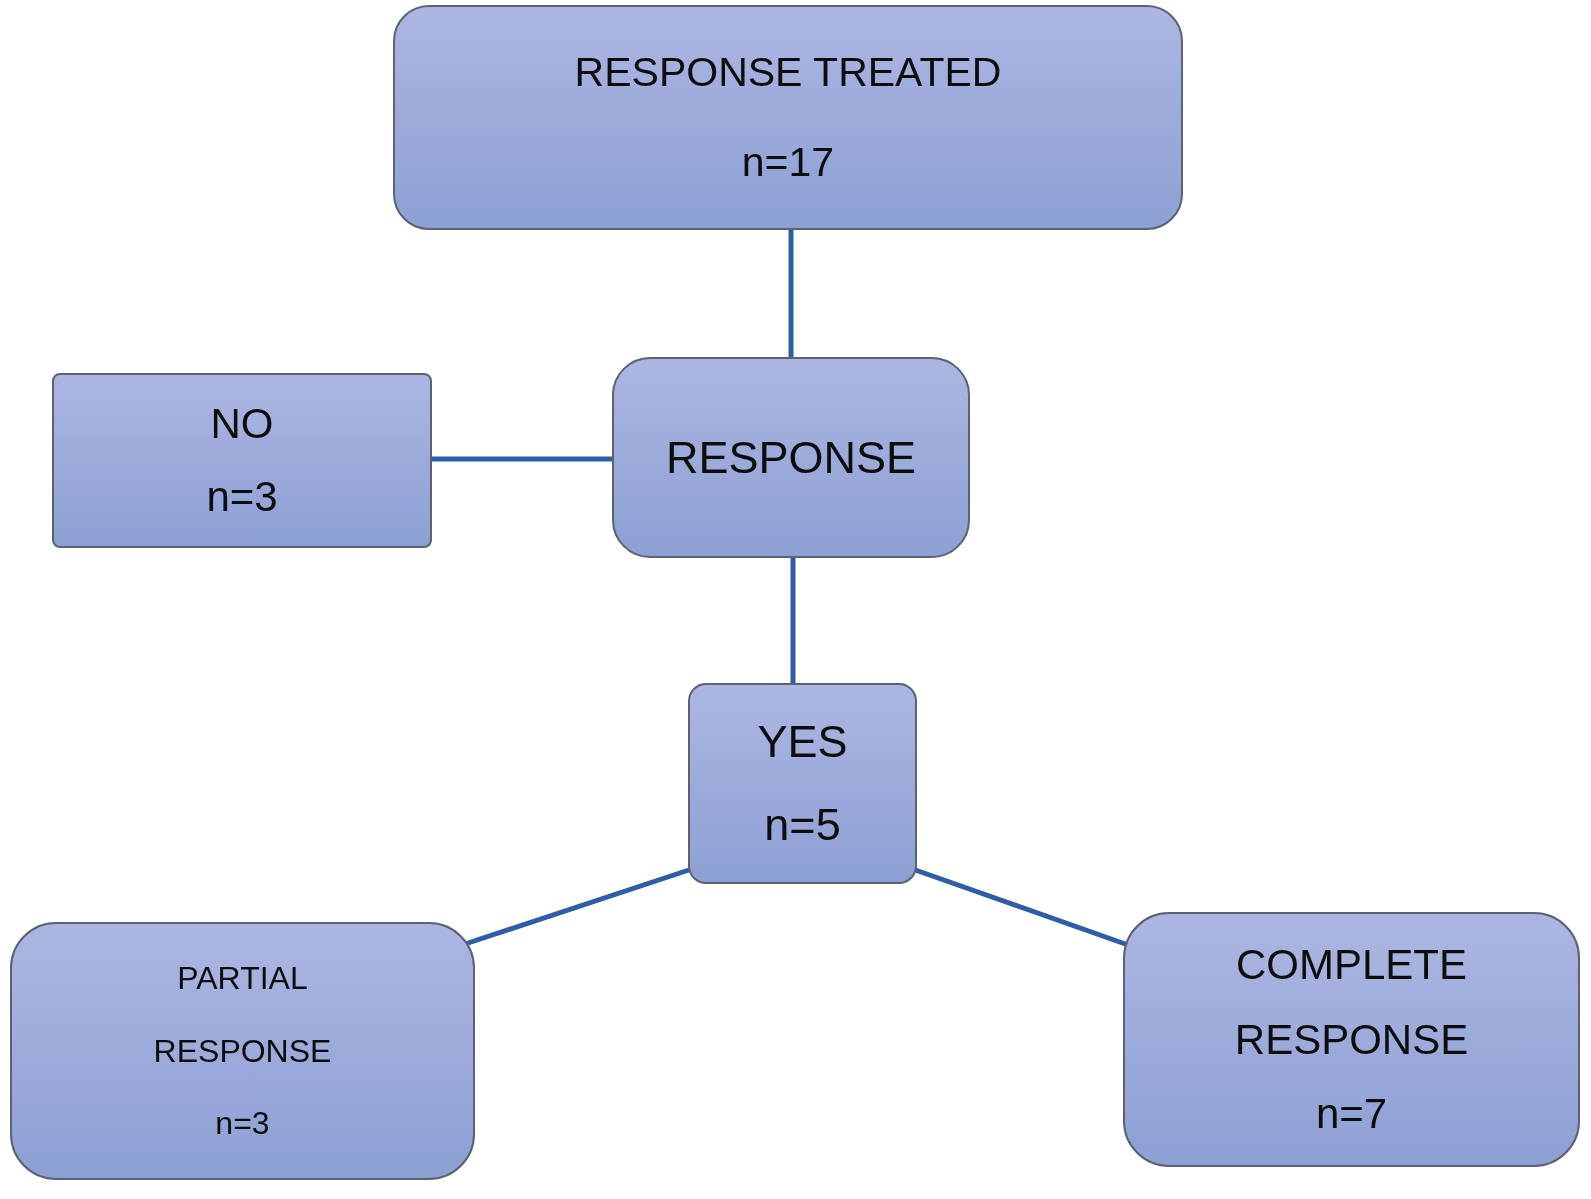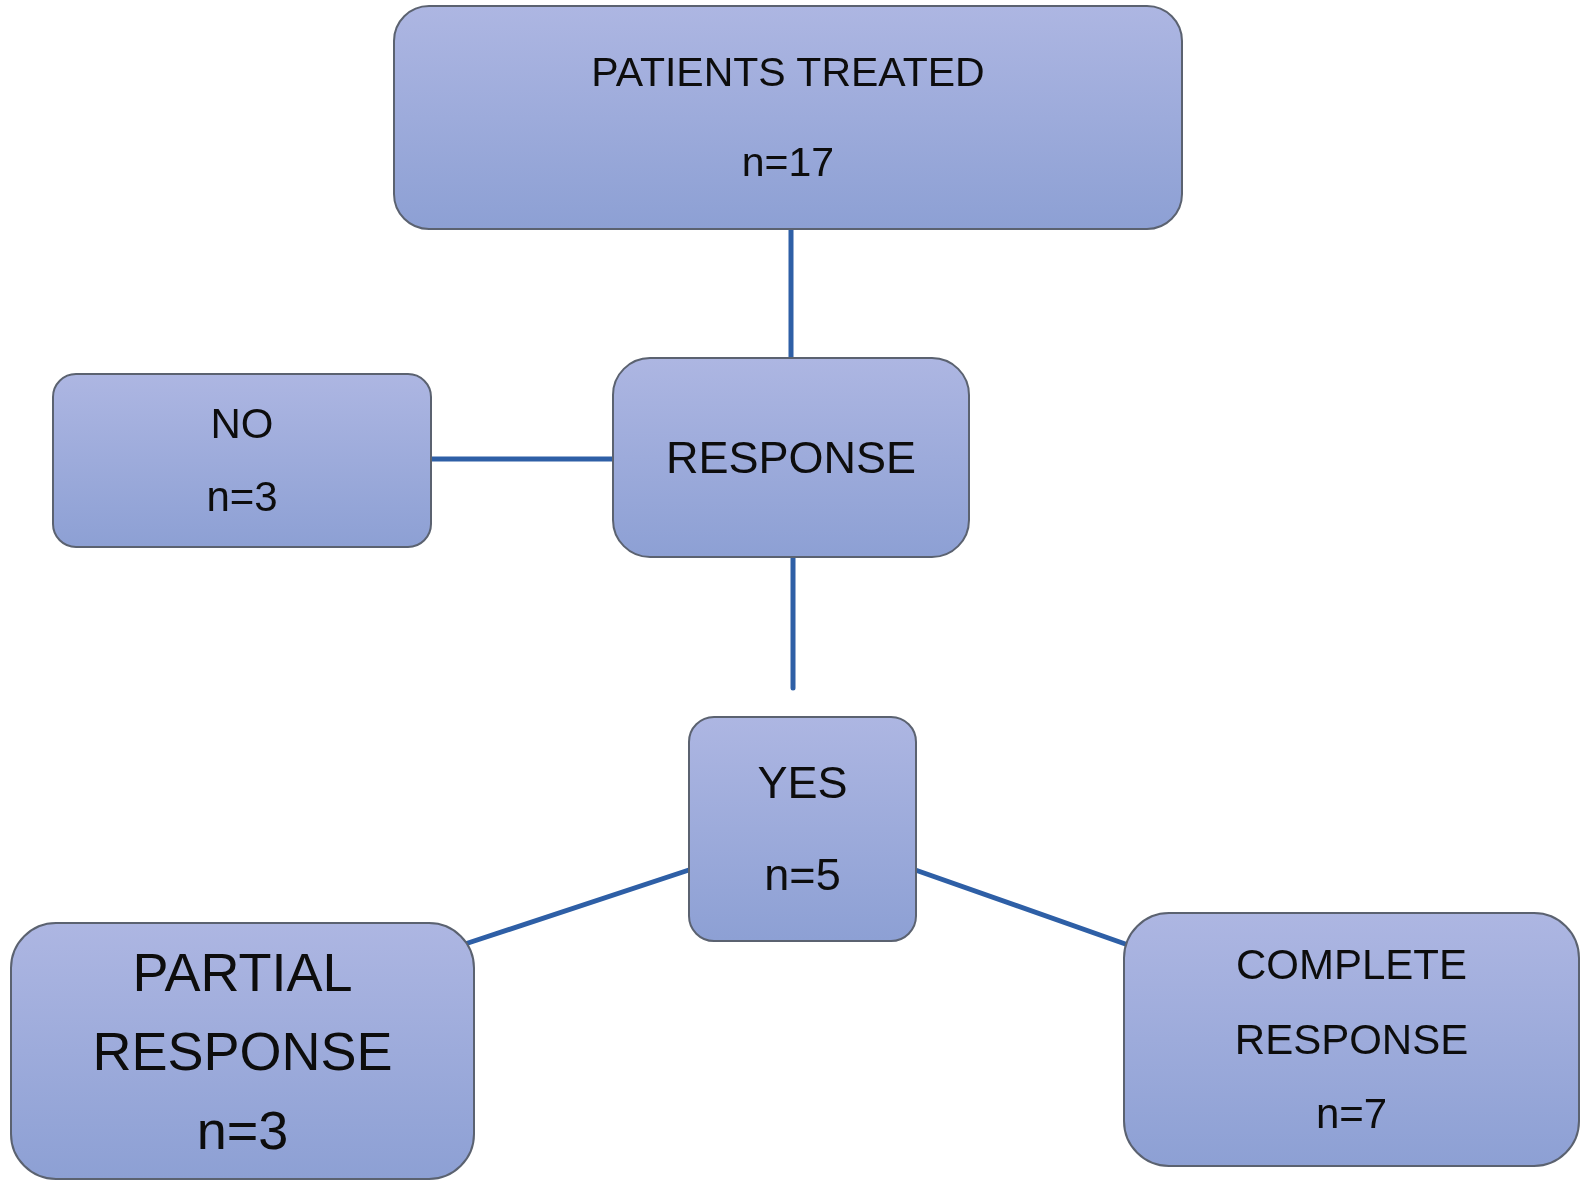--- a/index.html
+++ b/index.html
@@ -47,41 +47,41 @@
   }
   .node .line { white-space: nowrap; }
   .node sup {
     font-size: 0.62em;
     vertical-align: super;
     line-height: 0;
   }
   
   #node-patients  { left: 393px; top:   5px; width: 790px; height: 225px; font-size: 41px; border-radius: 36px; }
   #node-response  { left: 612px; top: 357px; width: 358px; height: 201px; font-size: 45px; border-radius: 38px; }
-  #node-no        { left:  52px; top: 373px; width: 380px; height: 175px; font-size: 42px; border-radius: 24px; }
-  #node-yes       { left: 688px; top: 716px; width: 229px; height: 226px; font-size: 45px; border-radius: 26px; }
-  #node-partial   { left:  10px; top: 922px; width: 465px; height: 258px; font-size: 54px; border-radius: 46px; }
+  #node-no        { left:  52px; top: 373px; width: 380px; height: 175px; font-size: 42px; border-radius: 8px; }
+  #node-yes       { left: 688px; top: 683px; width: 229px; height: 201px; font-size: 45px; border-radius: 18px; }
+  #node-partial   { left:  10px; top: 922px; width: 465px; height: 258px; font-size: 32px; border-radius: 46px; }
   #node-complete  { left: 1123px; top: 912px; width: 457px; height: 255px; font-size: 42px; border-radius: 46px; text-align: right; }
   .gap-wide { display: inline-block; width: 0.55em; }
 </style>
 </head>
 <body>
 
 <div id="stage">
 
   <svg id="connectors" viewBox="0 0 1591 1199" xmlns="http://www.w3.org/2000/svg">
     <line x1="791" y1="228" x2="791" y2="362"></line>
     <line x1="430" y1="459" x2="616" y2="459"></line>
     <line x1="793" y1="554" x2="793" y2="688"></line>
     <line x1="701" y1="866" x2="465" y2="944"></line>
     <line x1="904" y1="866" x2="1131" y2="946"></line>
   </svg>
 
   <div class="node" id="node-patients">
-    <div class="line">PATIENTS TREATED</div>
+    <div class="line">RESPONSE TREATED</div>
     <div class="line">n=17</div>
   </div>
 
   <div class="node" id="node-no">
     <div class="line">NO</div>
     <div class="line">n=3</div>
   </div>
 
   <div class="node" id="node-response">
     <div class="line">RESPONSE</div>

